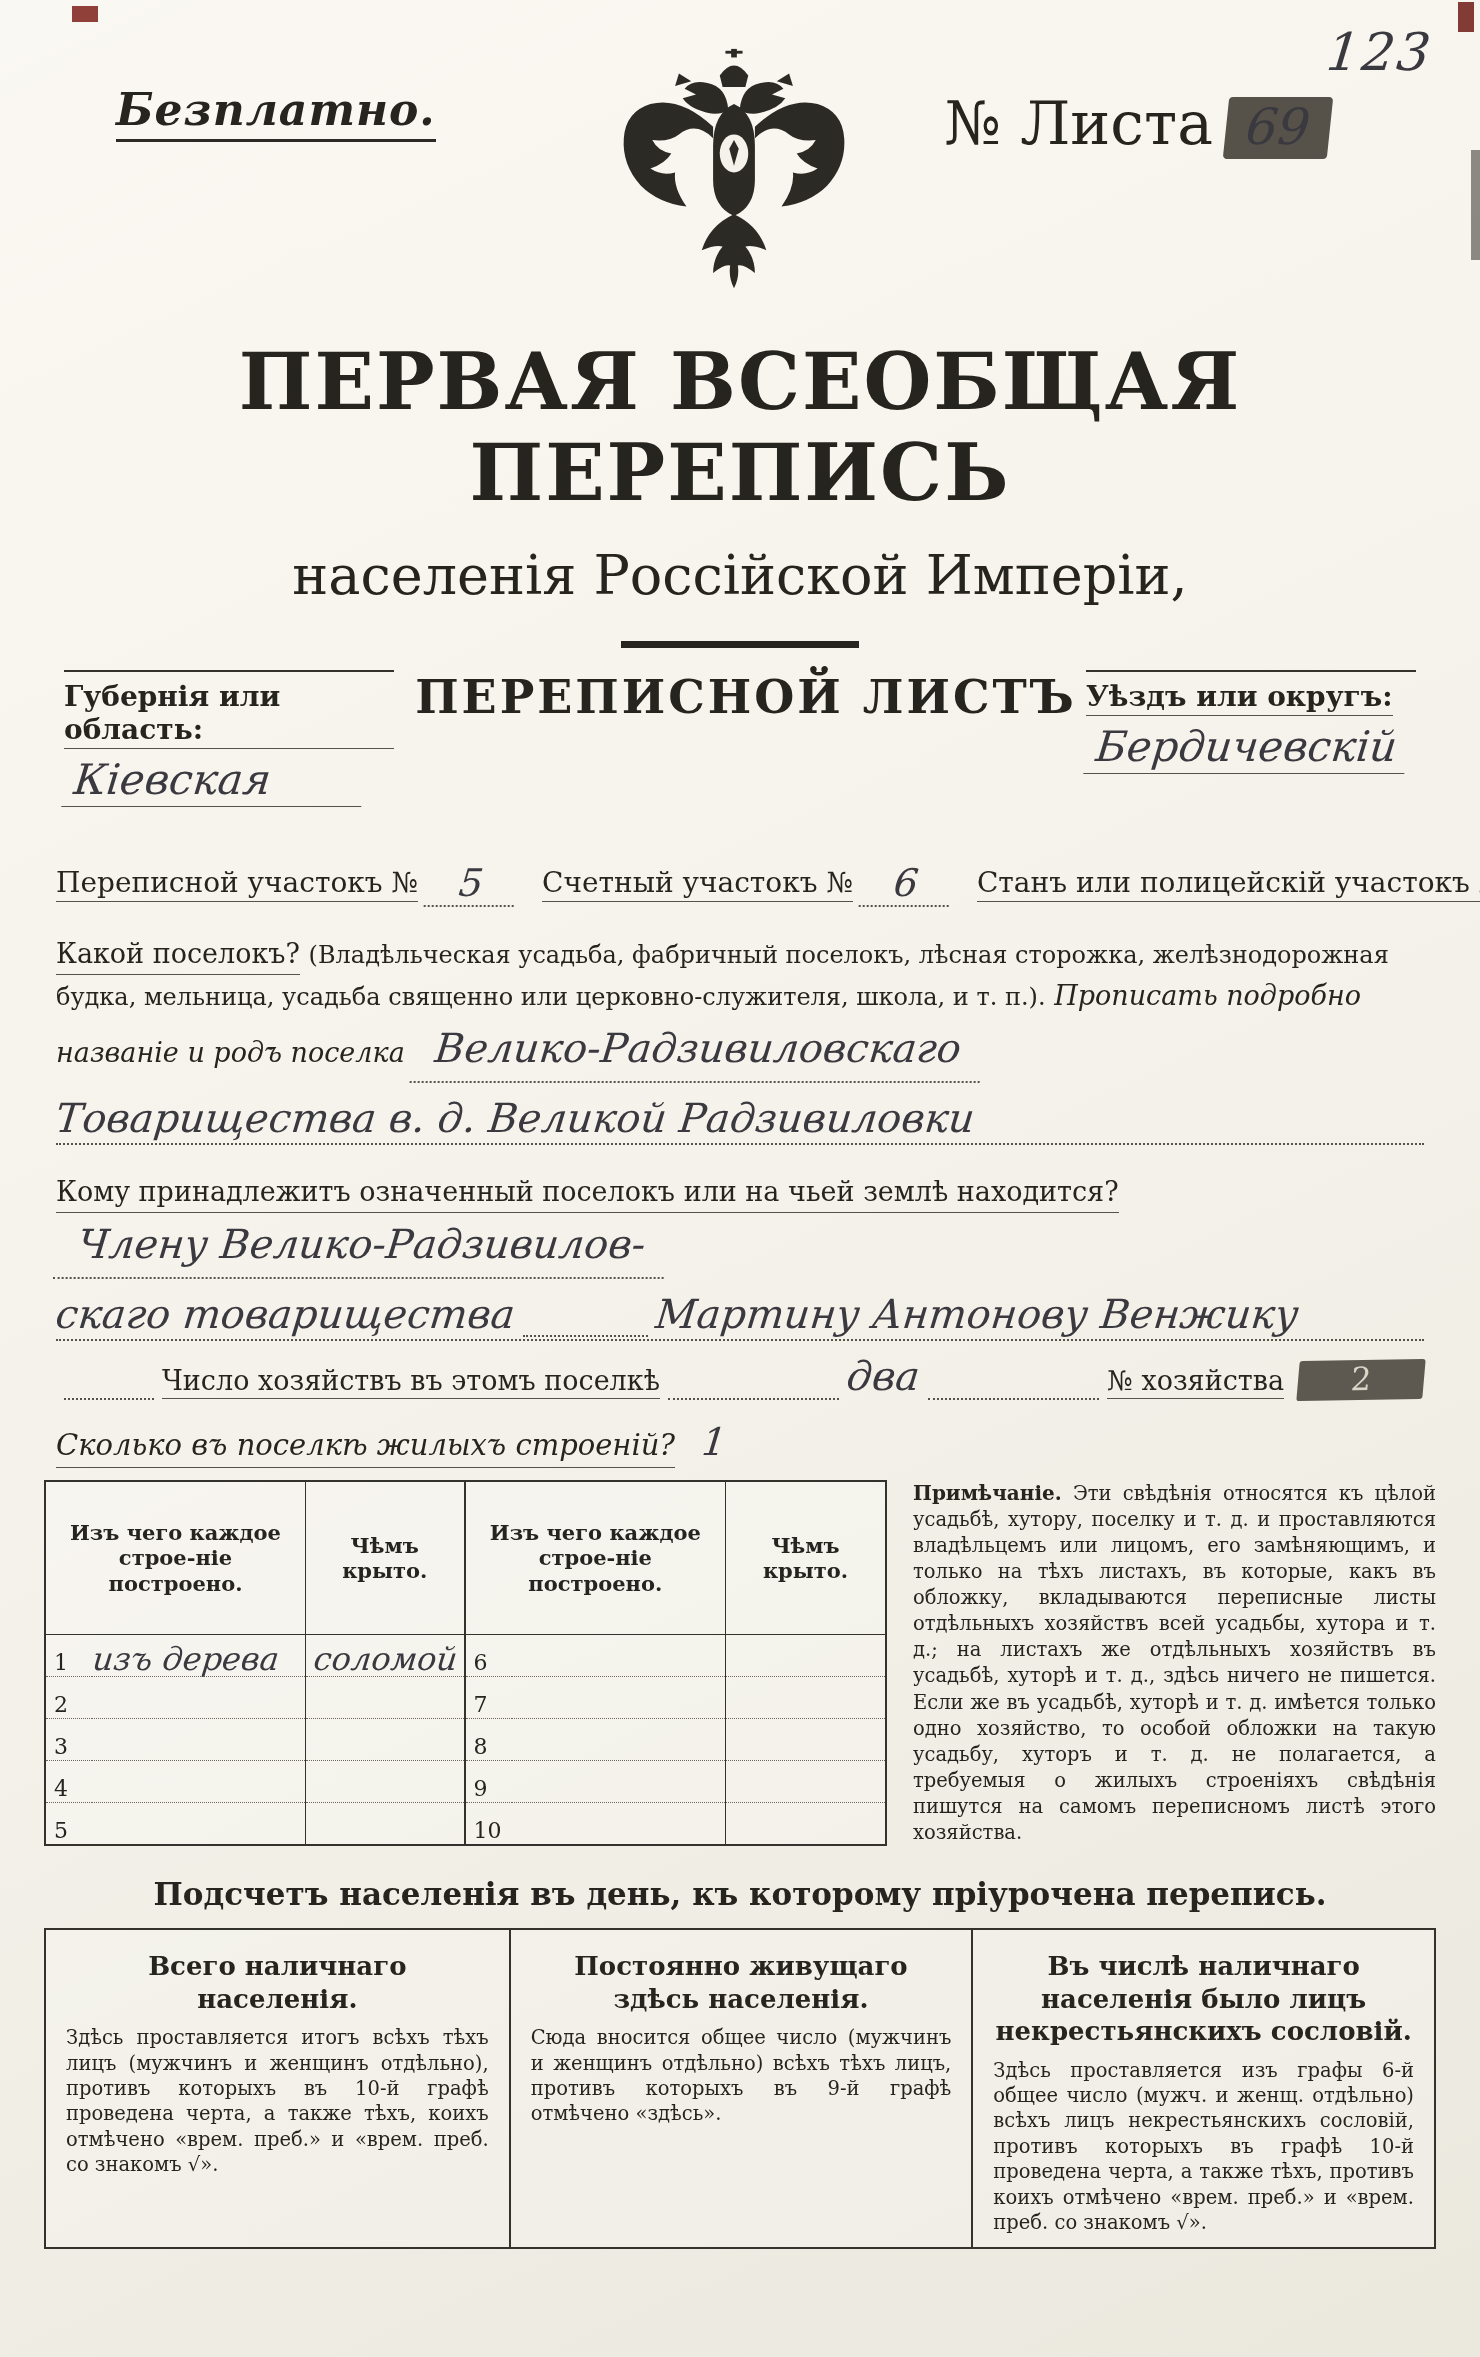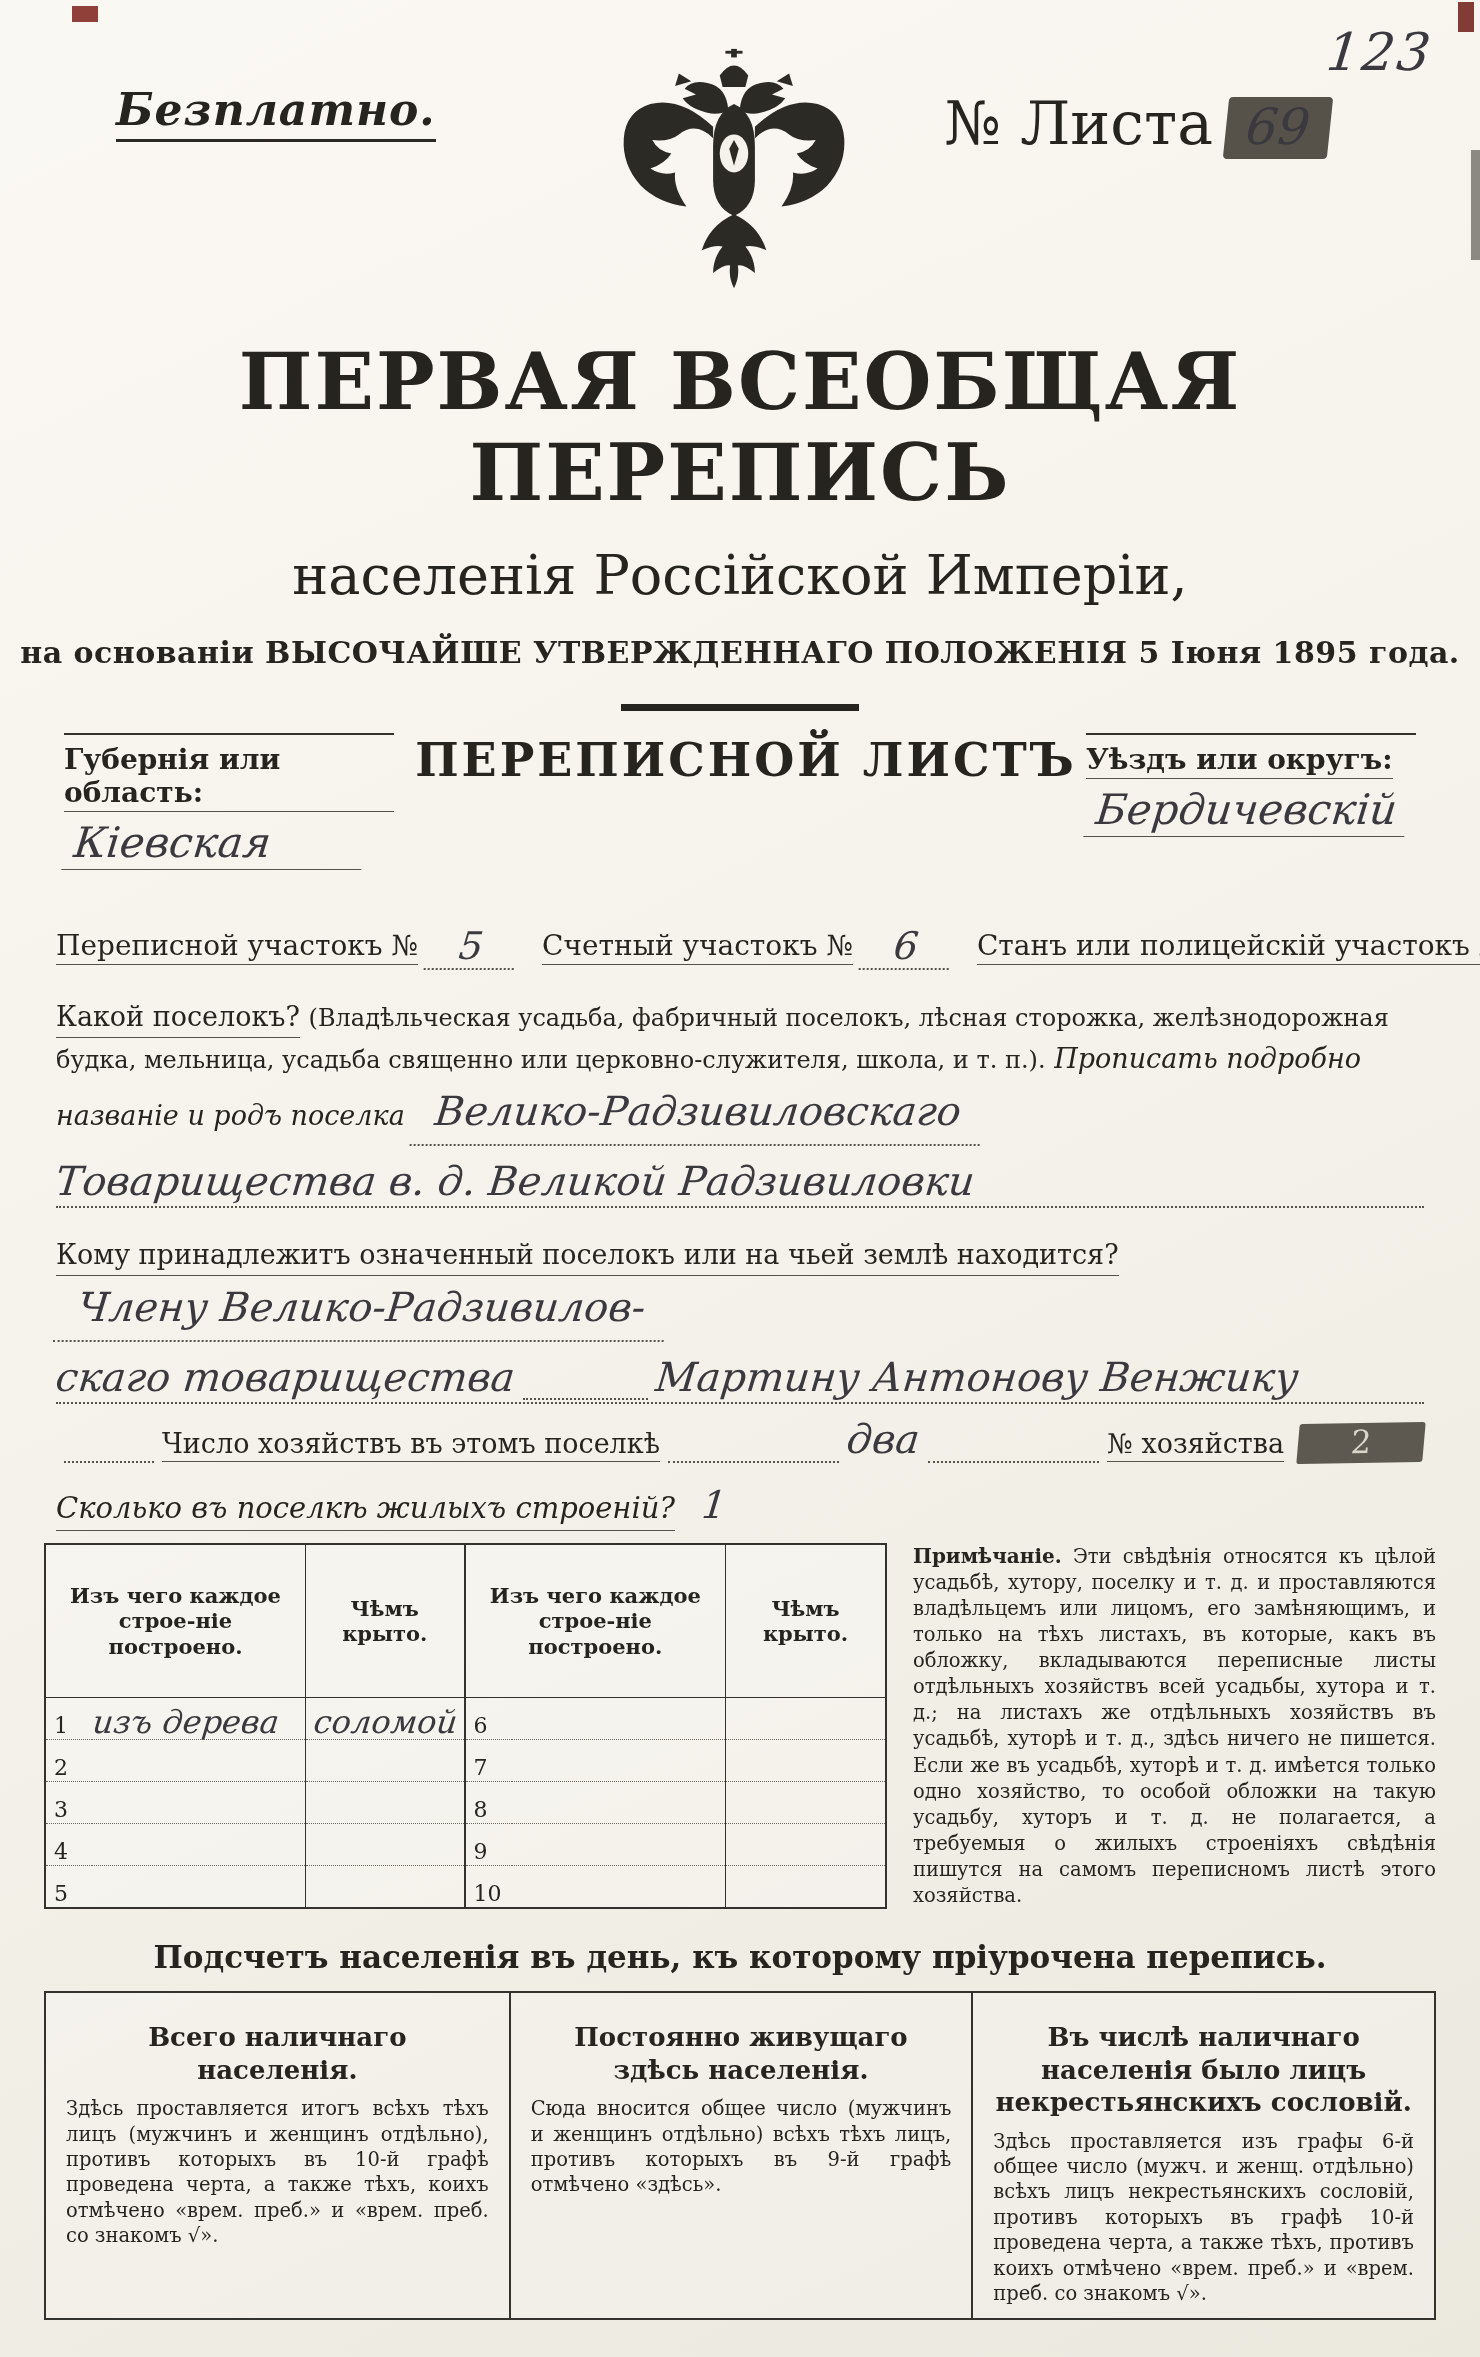--- a/index.html
+++ b/index.html
@@ -73,21 +73,21 @@
   td.roof{border-left:1.5px solid #34322c;padding-left:8px;width:38%;}
   .rowhand{font-size:32px;line-height:1;}
   .bnote{flex:1;font-size:19.5px;line-height:1.34;text-align:justify;}
   .bnote b{font-size:20px;}
   
   .ctitle{text-align:center;font-weight:bold;font-size:31px;margin-top:30px;}
   .ctable{display:grid;grid-template-columns:1fr 1fr 1fr;border:2.5px solid #34322c;margin:16px 44px 0;
           background:rgba(255,255,255,.2);}
   .ccol{display:flex;flex-direction:column;}
   .ccol + .ccol{border-left:2.5px solid #34322c;}
-  .chead{font-weight:bold;font-size:26px;text-align:center;padding:28px 18px 4px;line-height:1.25;}
+  .chead{font-weight:bold;font-size:26px;text-align:center;padding:20px 18px 4px;line-height:1.25;}
   .cdesc{font-size:19.5px;line-height:1.3;text-align:justify;padding:6px 20px 12px;flex:1;}
 </style>
 </head>
 <body>
 
 <div class="page">
 
   <div class="mark red-l"></div>
   <div class="mark red-r"></div>
   <div class="mark gray-r"></div>
@@ -119,21 +119,20 @@
 
     <div class="sheetno">
       <span>№ Листа</span>
       <span class="stamp69 hand">69</span>
     </div>
     <div class="penciled hand">123</div>
   </div>
 
   <h1>ПЕРВАЯ ВСЕОБЩАЯ ПЕРЕПИСЬ</h1>
   <div class="subtitle">населенія Россійской Имперіи,</div>
-  <div class="basis">на основаніи ВЫСОЧАЙШЕ УТВЕРЖДЕННАГО ПОЛОЖЕНІЯ 5 Іюня 1895 года.</div>
   <div class="rule"></div>
 
   <div class="formhead">
     <div class="fh-side">
       <span class="fh-label">Губернія или область:</span>
       <div class="fh-value hand">Кіевская</div>
     </div>
     <div class="fh-center">
       <div class="fh-title">ПЕРЕПИСНОЙ ЛИСТЪ</div>
     </div>

